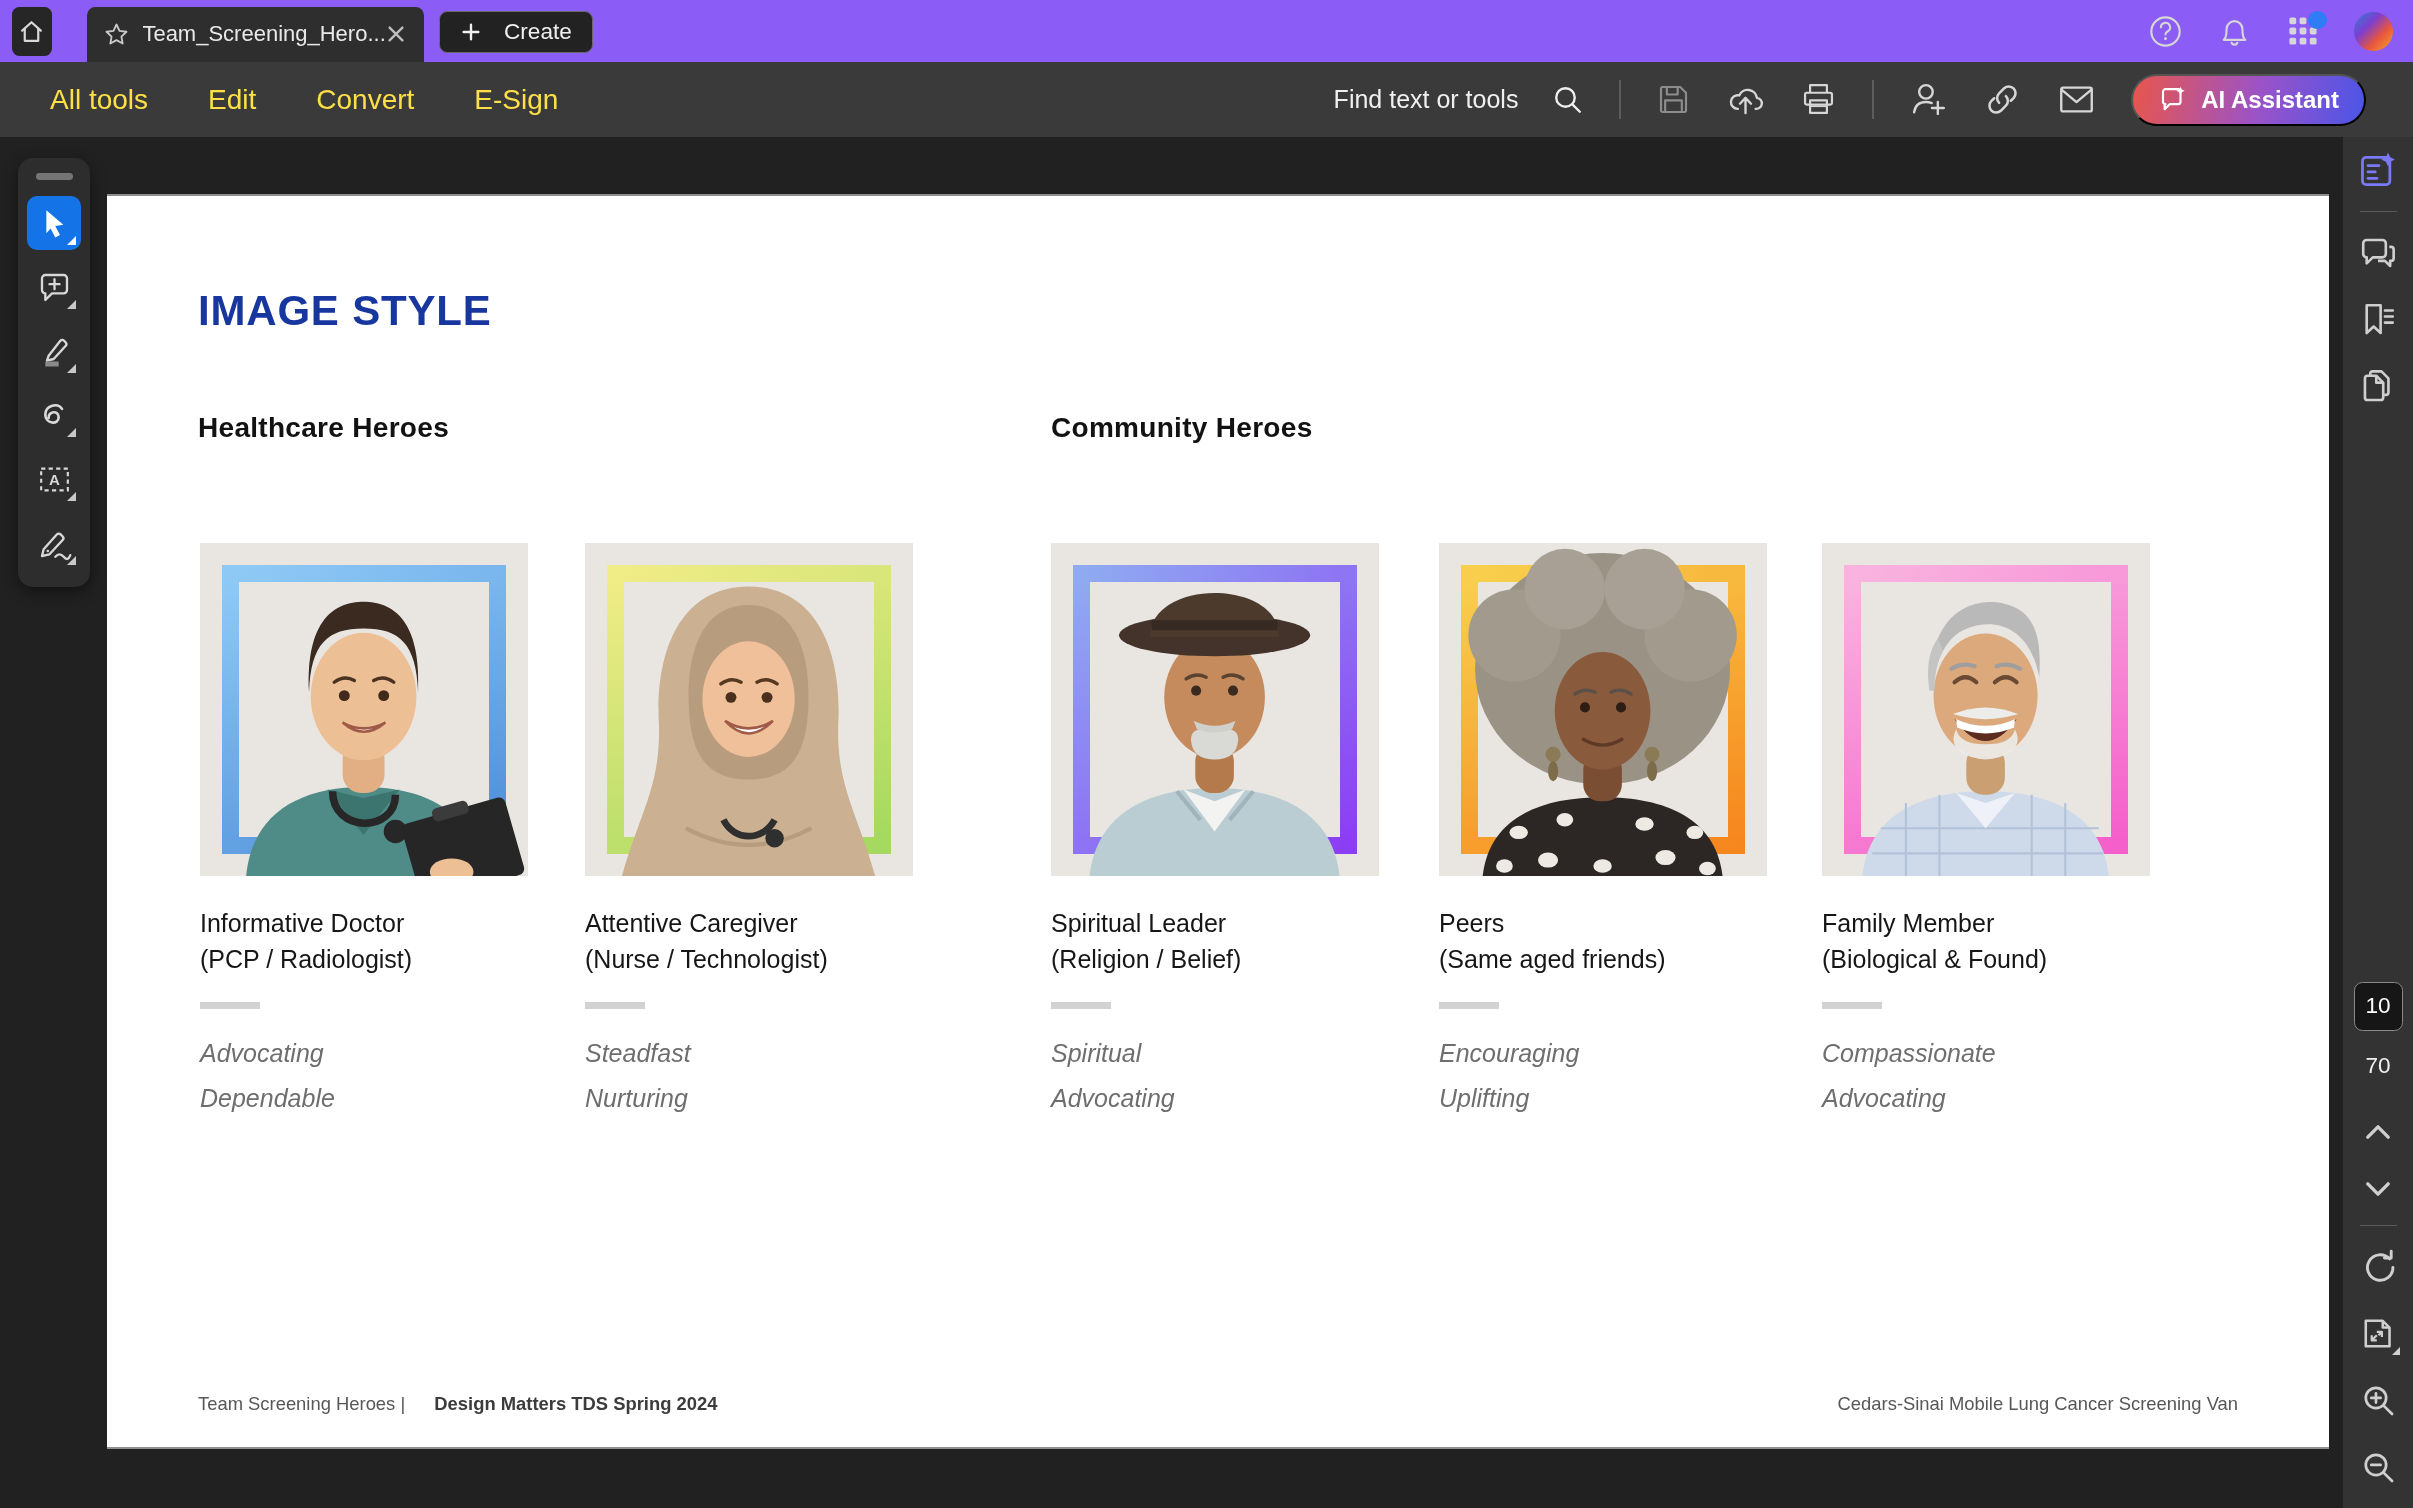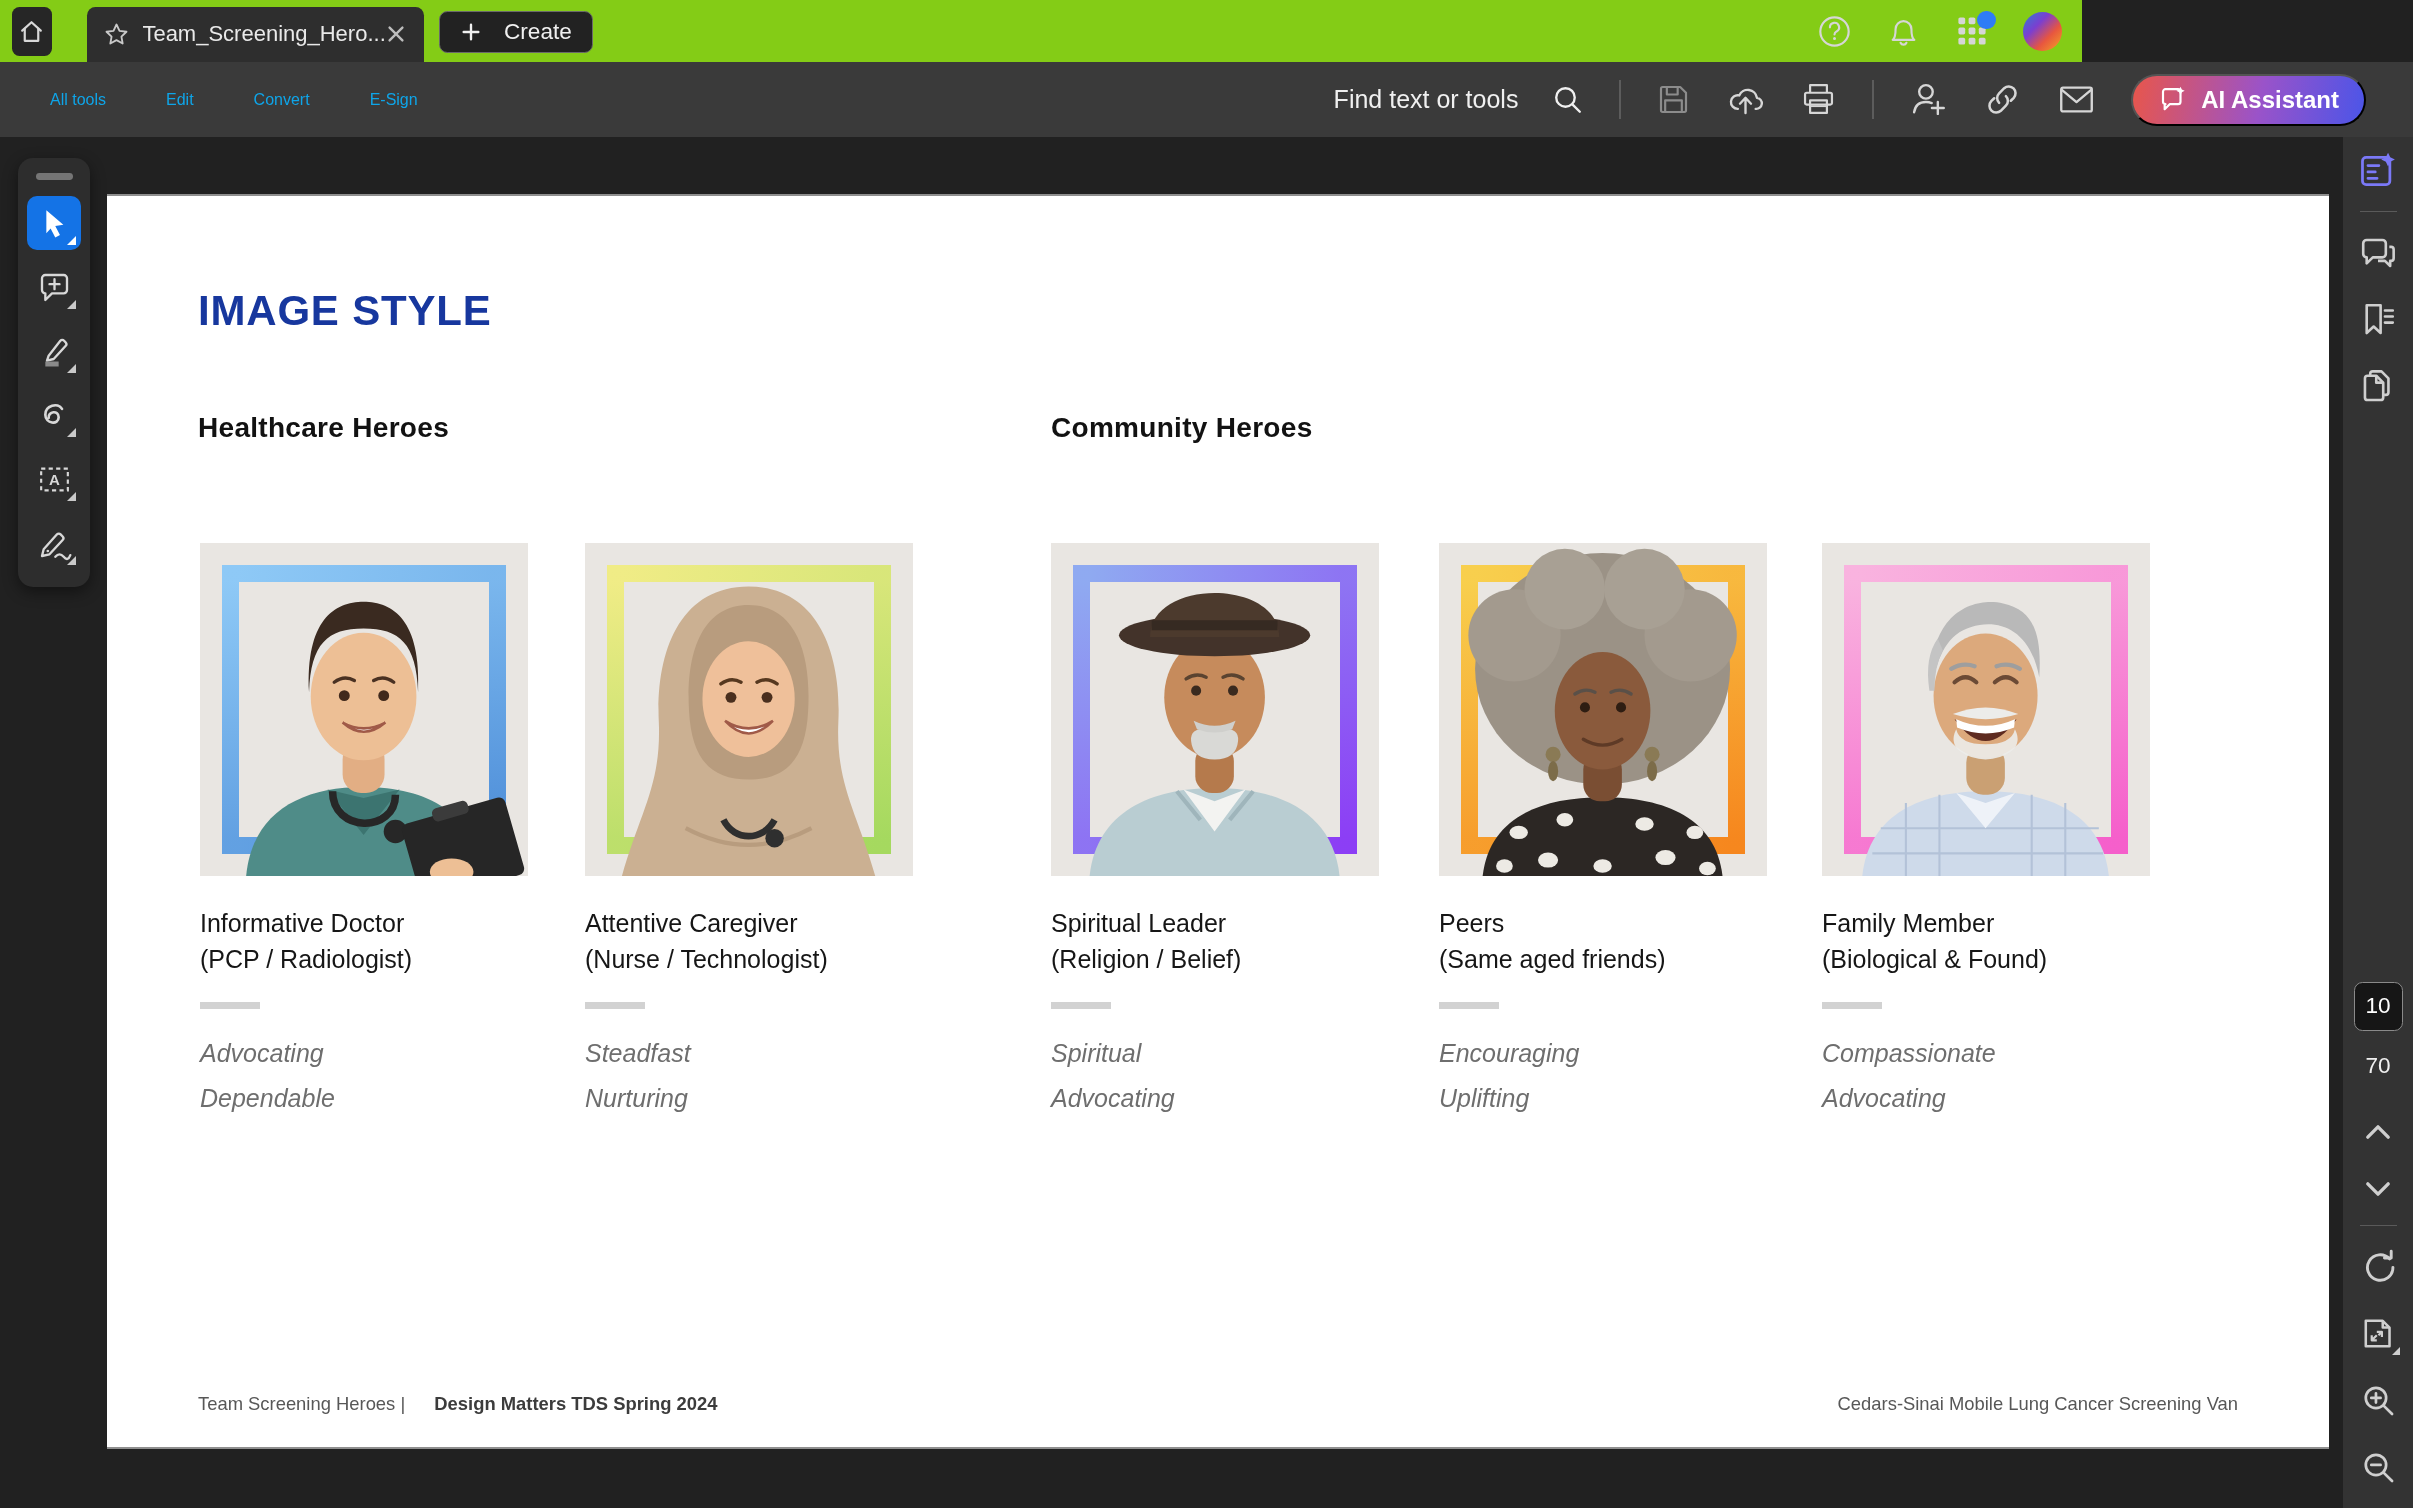--- a/index.html
+++ b/index.html
@@ -1,35 +1,35 @@
 <!DOCTYPE html>
 <html style="font-size:13.4px"><head>
 <meta charset="utf-8">
 <style>
   * { margin:0; padding:0; box-sizing:border-box; }
   html,body { width:2413px; height:1508px; background:#212121; font-family:"Liberation Sans", sans-serif; overflow:hidden; }
   .app { position:relative; width:2413px; height:1508px; }
 
   
-  .tabbar { position:absolute; top:0; left:0; width:2082px; height:62px; background:#84cc16; }
+  .tabbar { position:absolute; top:0; left:0; width:2413px; height:62px; background:#8b5cf6; }
   .home-btn { position:absolute; left:11.7px; top:6.7px; width:40px; height:49px; background:#262626; border-radius:7.5px; display:flex; align-items:center; justify-content:center; color:#d8d8d8; }
   .tab { position:absolute; left:87px; top:6.7px; width:337px; height:55px; background:#2e2e2e; border-radius:8.4px 8.4px 0 0; display:flex; align-items:center; padding:0 17px; color:#e9e9e9; }
   .tab .star { color:#c9c9c9; margin-right:13.4px; display:flex; }
   .tab .tab-title { font-size:22px; flex:1; white-space:nowrap; overflow:hidden; }
   .tab .close { color:#bdbdbd; display:flex; }
   .create-btn { position:absolute; left:439px; top:11px; height:42px; padding:0 20px; border:1.7px solid #6a6a6a; border-radius:8.4px; background:#222222; color:#f0f0f0; font-size:22.6px; display:flex; align-items:center; gap:22px; }
   .tab-right { position:absolute; right:20px; top:0; height:62px; display:flex; align-items:center; gap:34px; color:#d6d6d6; }
   .tr-icon { position:relative; display:flex; }
   .badge-dot { position:absolute; top:-3.4px; right:-6.7px; width:18.4px; height:18.4px; border-radius:50%; background:#2e7cf6; }
   .avatar { width:39px; height:39px; border-radius:50%; background:linear-gradient(135deg,#2f7fd1 0%,#7a3fd1 35%,#e8563f 65%,#f5a623 100%); }
 
   
   .menubar { position:absolute; top:62px; left:0; width:2413px; height:75px; background:#3a3a3a; display:flex; align-items:center; }
   .menus { display:flex; gap:60px; padding-left:50px; }
-  .menu-item { color:#0ea5e9; font-size:16px; }
+  .menu-item { color:#fde047; font-size:28px; }
   .menubar-right { position:absolute; right:47px; height:75px; display:flex; align-items:center; gap:35px; }
   .find { display:flex; align-items:center; gap:34px; color:#f0f0f0; font-size:25px; }
   .vdiv { width:1.7px; height:39px; background:#5c5c5c; }
   .mb-icon { color:#d6d6d6; display:flex; }
   .mb-icon.dim { color:#8c8c8c; }
   .ai-pill { height:52px; border-radius:26px; padding:0 25px; display:flex; align-items:center; gap:13.4px; color:#fff; font-size:24px; font-weight:bold; background:linear-gradient(100deg,#e8564b 0%,#9a53c9 55%,#4b55e8 100%); }
 
   
   .viewport { position:absolute; top:137px; left:0; width:2344px; height:1371px; background:#212121; }
   .page { position:absolute; left:107px; top:57px; width:2222px; height:1255px; background:#ffffff; border-top:2.5px solid #8f8f8f; border-bottom:2.5px solid #8f8f8f; }

